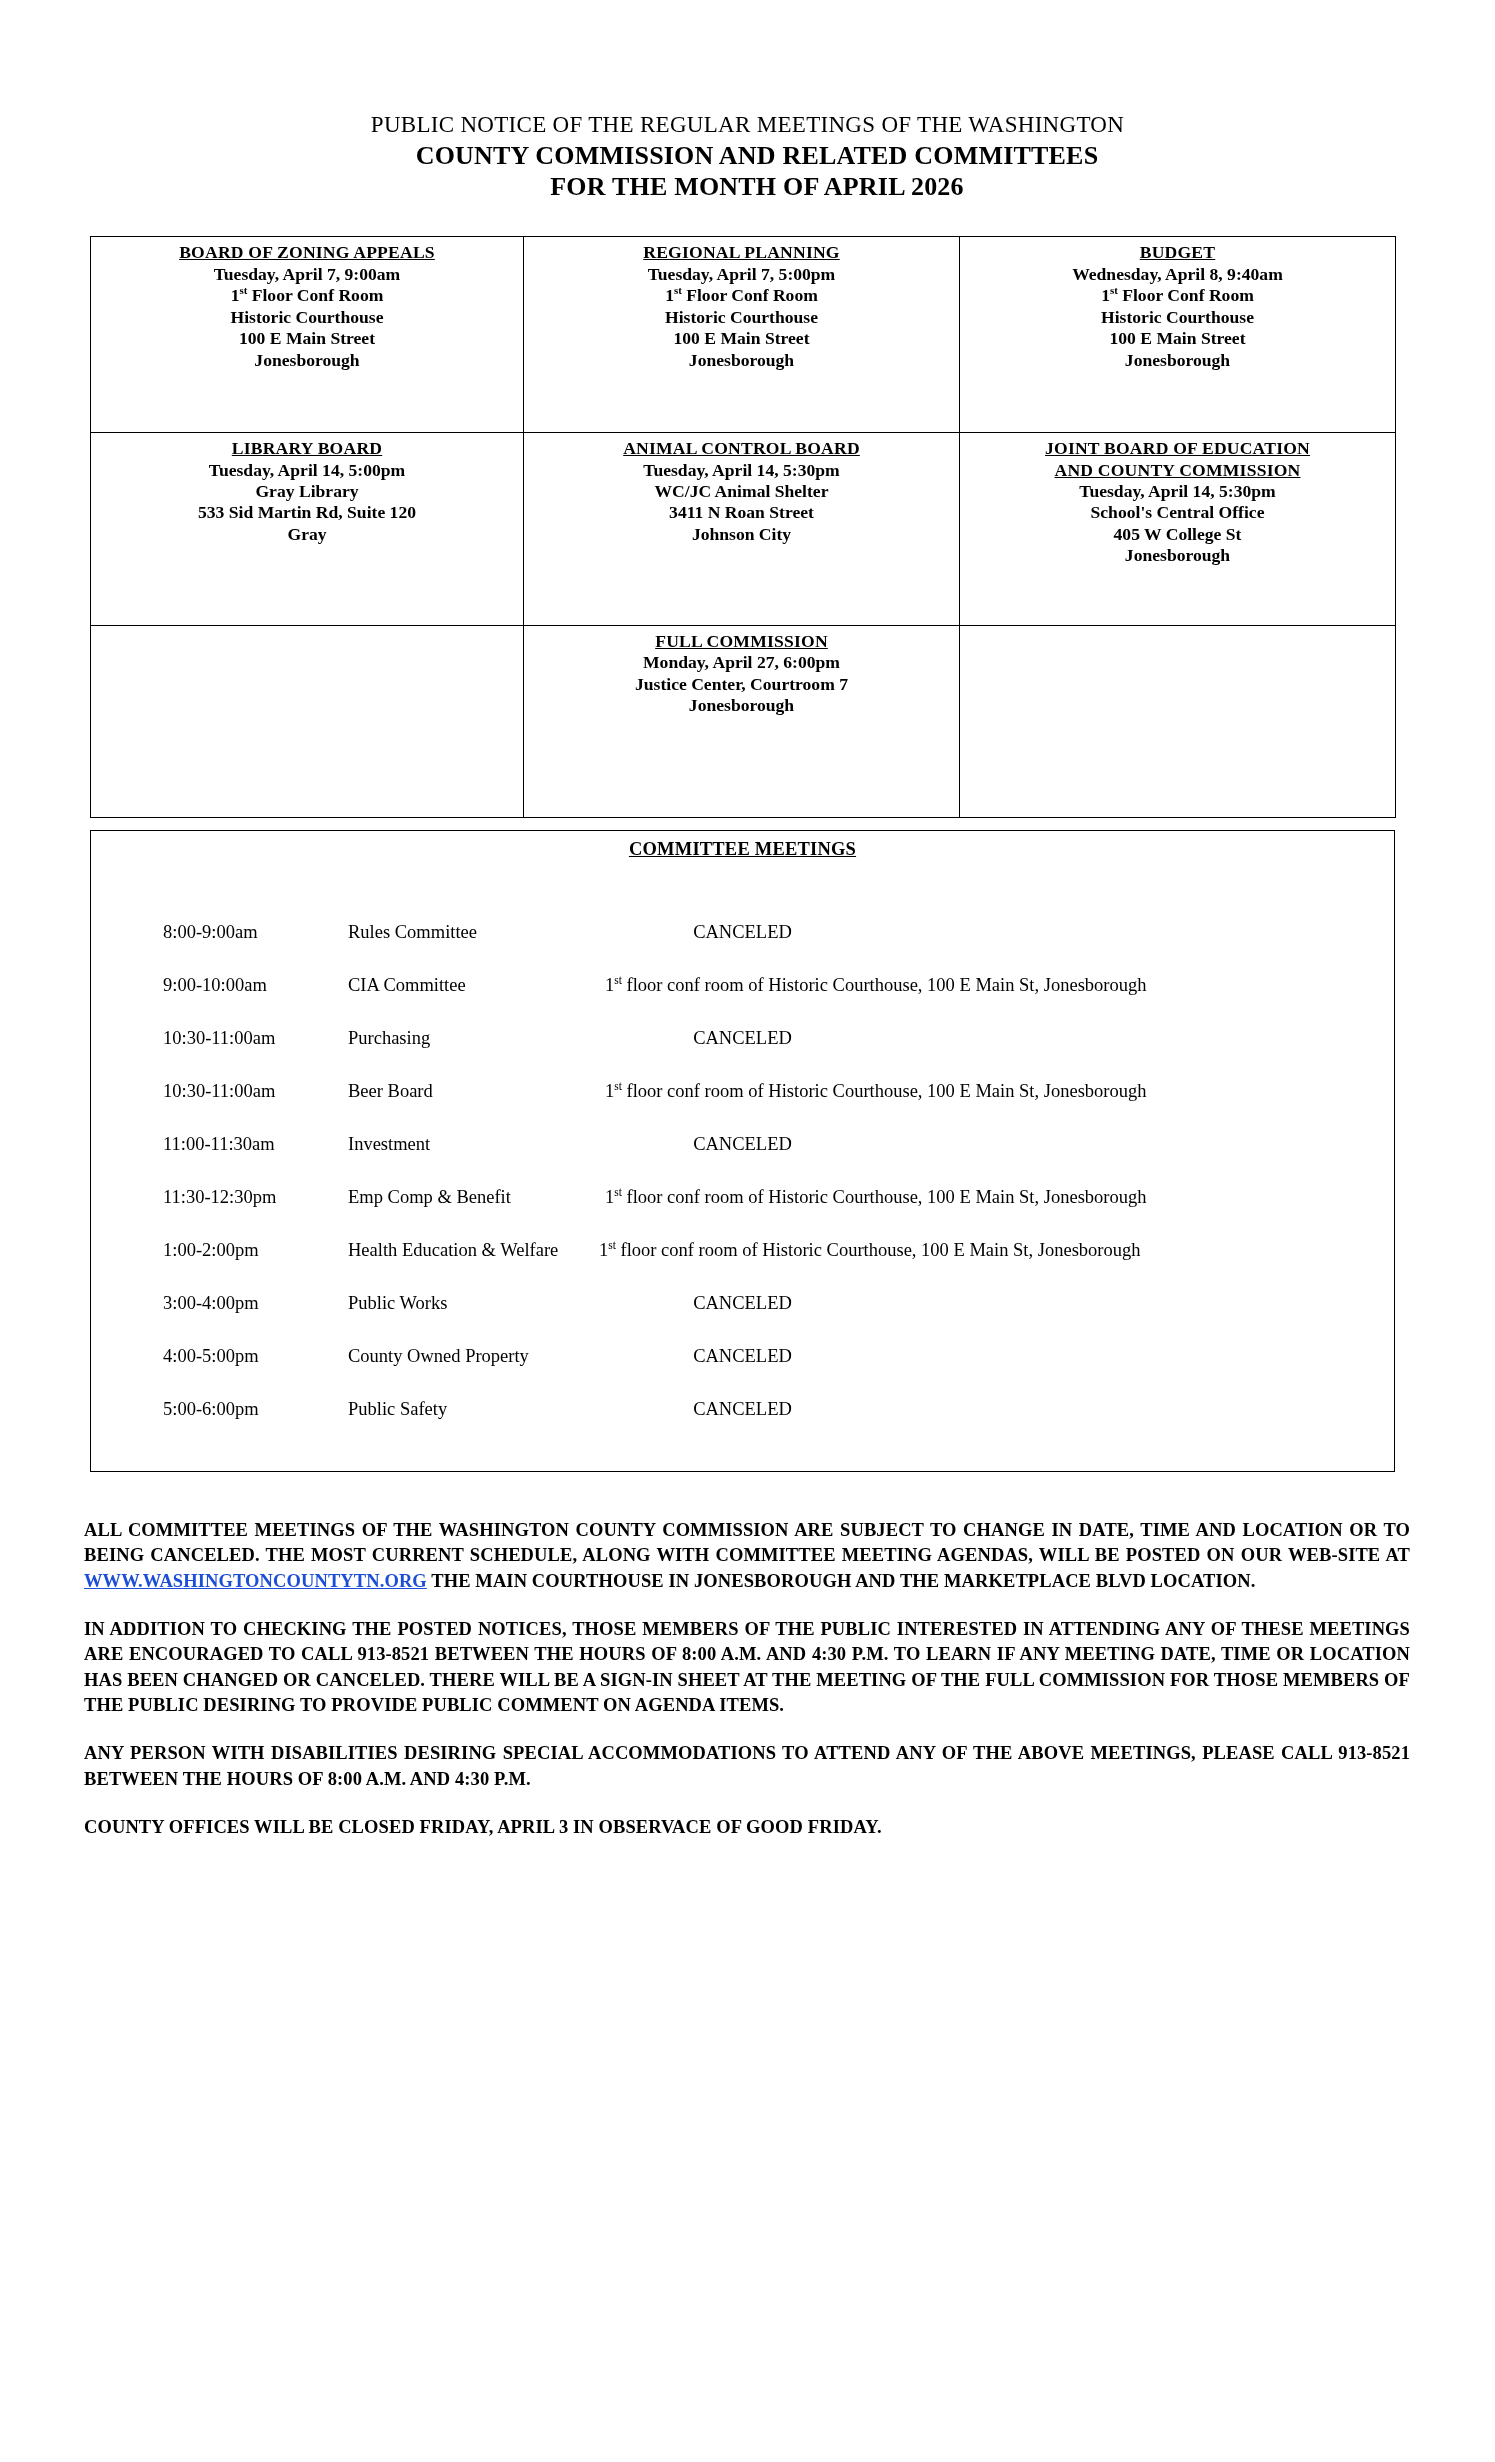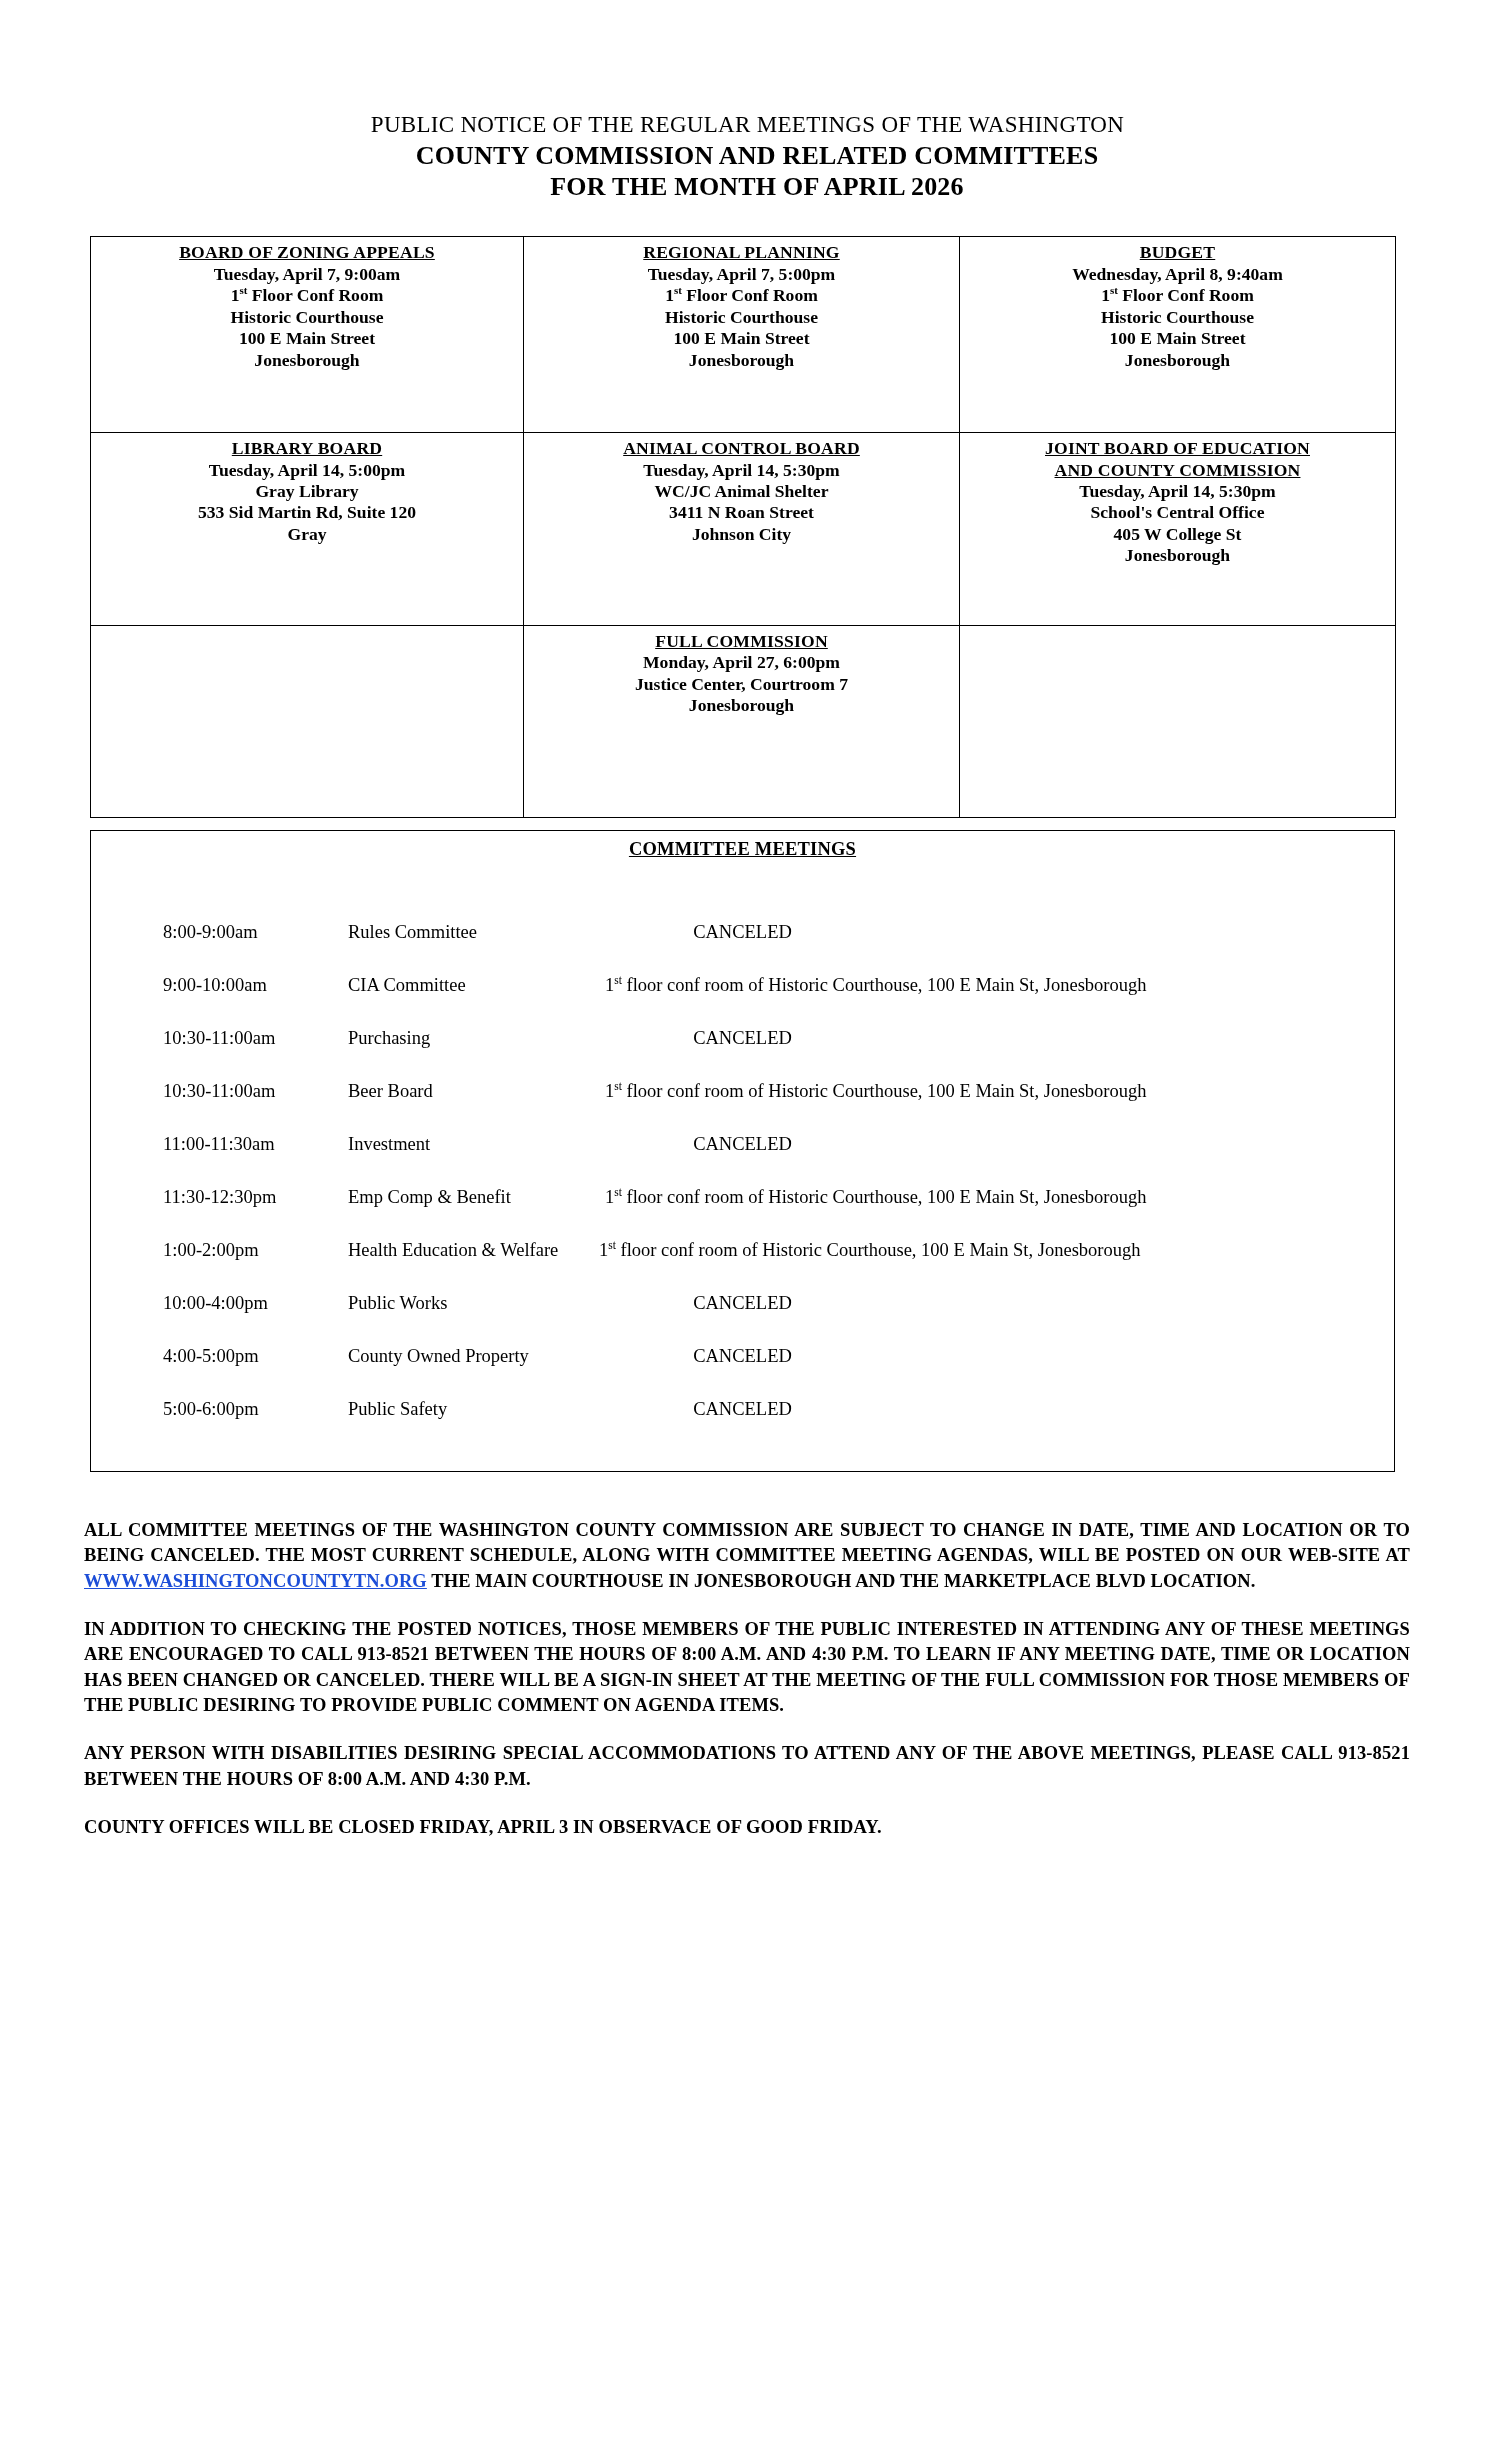--- a/index.html
+++ b/index.html
@@ -303,21 +303,21 @@
           <span class="cm-time">11:30-12:30pm</span>
           <span class="cm-name">Emp Comp &amp; Benefit</span>
           <span class="cm-loc loc-text">1<sup>st</sup> floor conf room of Historic Courthouse, 100 E Main St, Jonesborough</span>
         </div>
         <div class="cm-row">
           <span class="cm-time">1:00-2:00pm</span>
           <span class="cm-name">Health Education &amp; Welfare</span>
           <span class="cm-loc loc-text loc-shift">1<sup>st</sup> floor conf room of Historic Courthouse, 100 E Main St, Jonesborough</span>
         </div>
         <div class="cm-row">
-          <span class="cm-time">10:00-4:00pm</span>
+          <span class="cm-time">3:00-4:00pm</span>
           <span class="cm-name">Public Works</span>
           <span class="cm-loc loc-canceled">CANCELED</span>
         </div>
         <div class="cm-row">
           <span class="cm-time">4:00-5:00pm</span>
           <span class="cm-name">County Owned Property</span>
           <span class="cm-loc loc-canceled">CANCELED</span>
         </div>
         <div class="cm-row">
           <span class="cm-time">5:00-6:00pm</span>

